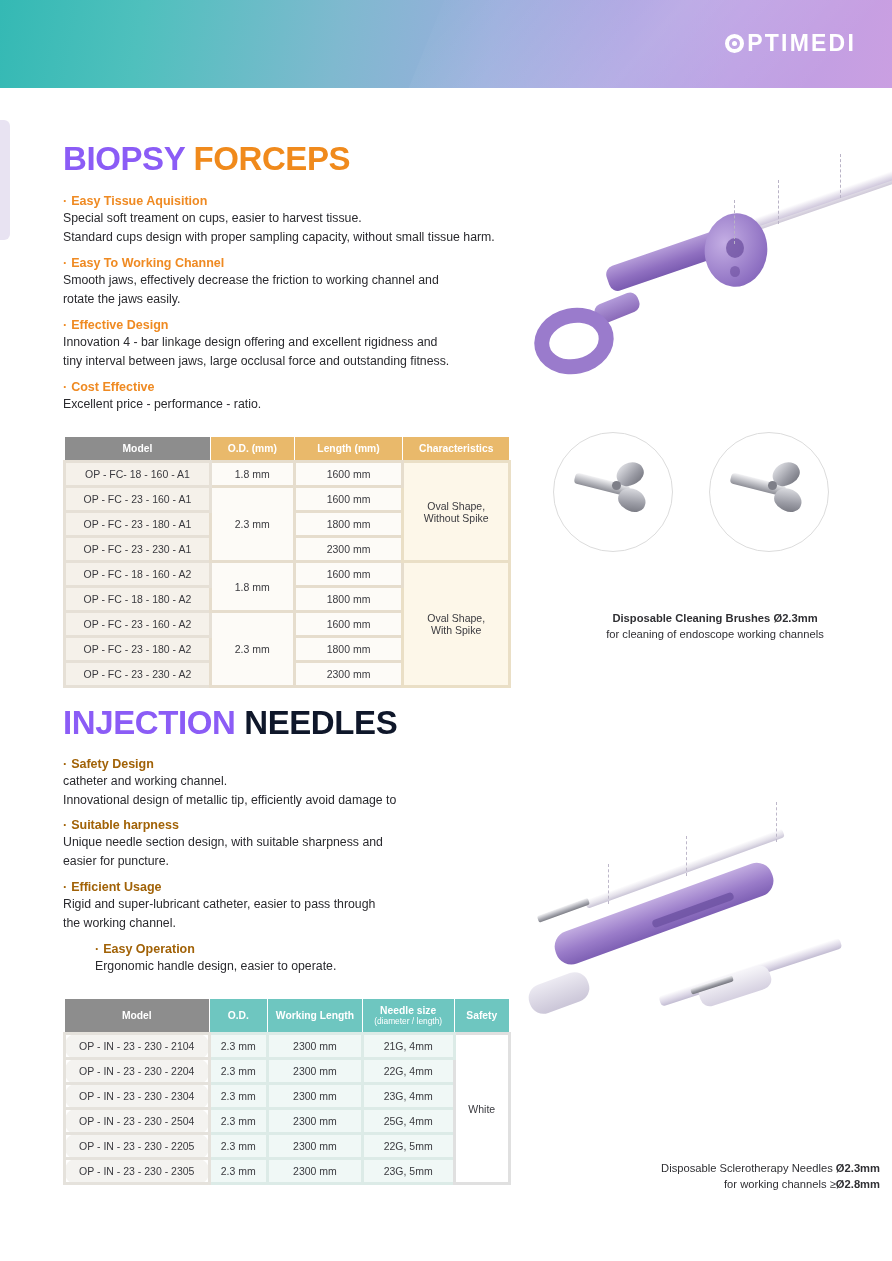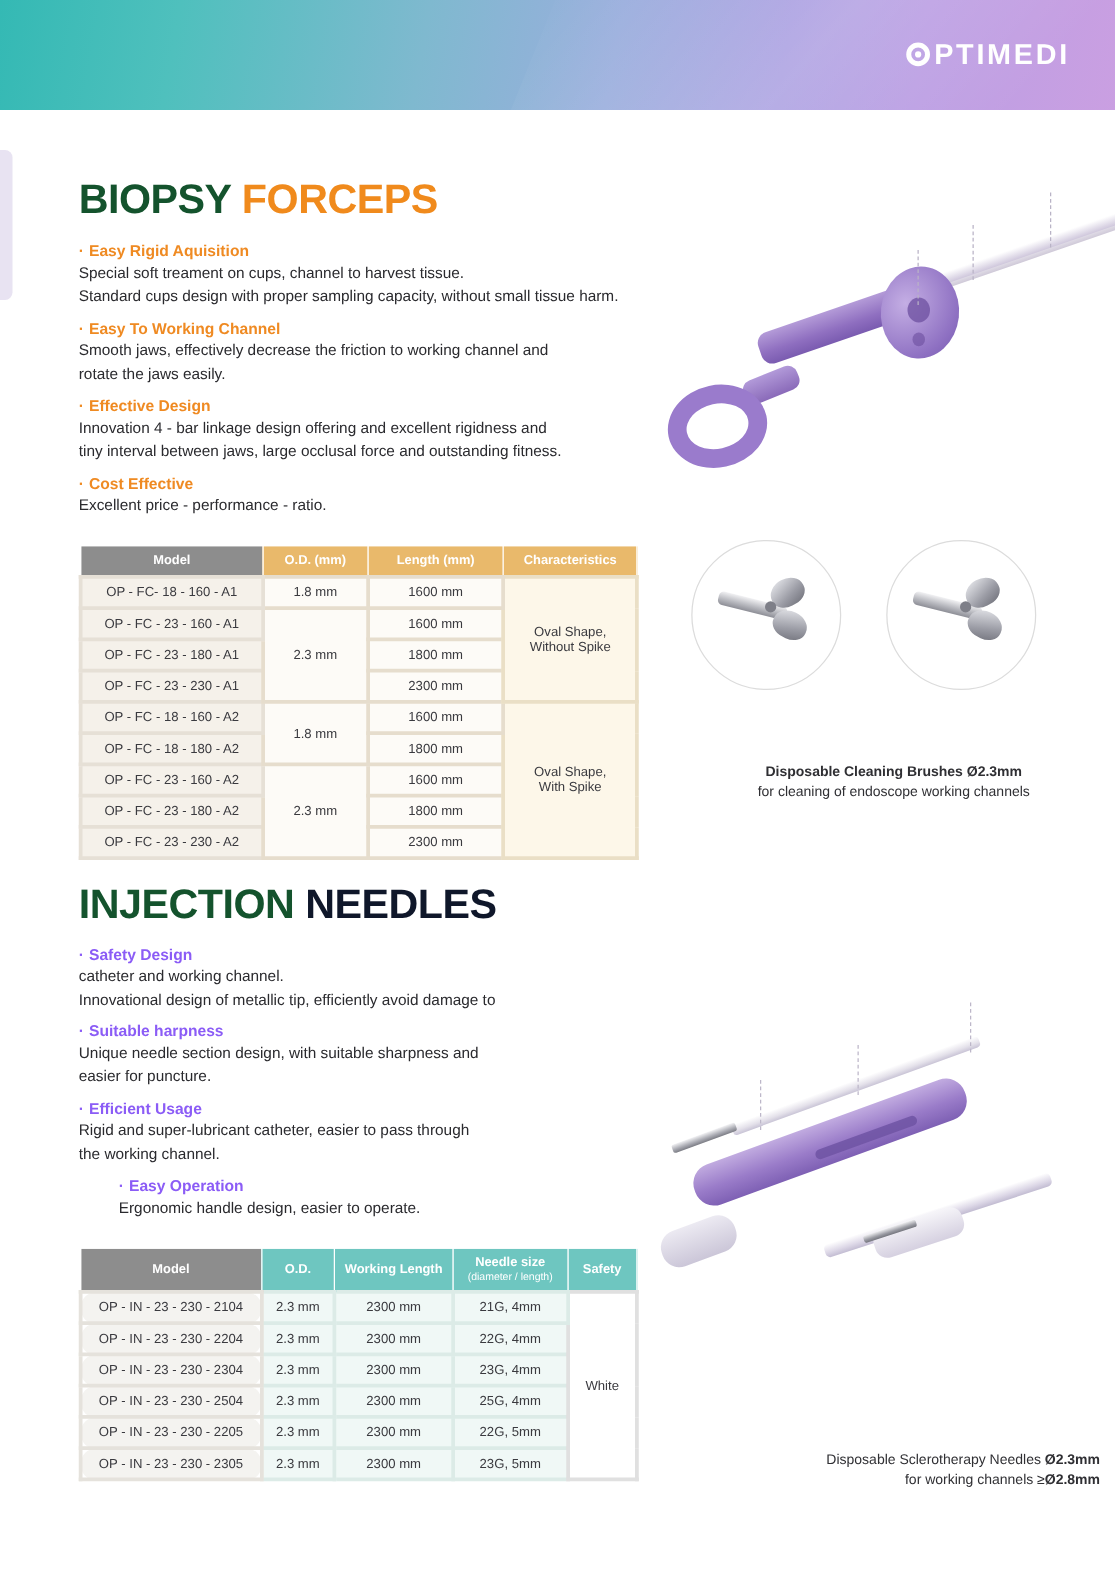--- a/index.html
+++ b/index.html
@@ -76,21 +76,21 @@
   }
 
   
   .sec-title {
     position: absolute;
     font-size: 33px;
     font-weight: bold;
     letter-spacing: -0.4px;
     white-space: nowrap;
   }
-  .sec-title .w1 { color: #14532d; }
+  .sec-title .w1 { color: #8b5cf6; }
   .sec-title .w2-orange { color: #f08a1c; }
   .sec-title .w2-teal { color: #0f172a; }
 
   
   .feature {
     position: absolute;
     width: 490px;
   }
   .feature .f-head {
     font-size: 12.5px;
@@ -98,21 +98,21 @@
     line-height: 16px;
   }
   .f-head .dot { margin-right: 4px; }
   .feature .f-body {
     font-size: 12.3px;
     line-height: 17.5px;
     color: #2a2a2e;
     margin-top: 1px;
   }
   .orange-head { color: #ef8a22; }
-  .teal-head { color: #8b5cf6; }
+  .teal-head { color: #a16207; }
 
   
   table.spec {
     position: absolute;
     border-collapse: collapse;
     font-size: 10.5px;
     color: #3a3a3f;
   }
   table.spec th {
     font-weight: bold;
@@ -364,22 +364,22 @@
 </div>
 
 <div class="page-bg"></div>
 <div class="left-edge-deco"></div>
 
 <div class="sec-title" style="left:63px; top:140px;">
   <span class="w1">BIOPSY </span><span class="w2-orange">FORCEPS</span>
 </div>
 
 <div class="feature" style="left:63px; top:193px;">
-  <div class="f-head orange-head"><span class="dot">·</span><span>Easy Rigid Aquisition</span></div>
-  <div class="f-body">Special soft treament on cups, channel to harvest tissue.</div>
+  <div class="f-head orange-head"><span class="dot">·</span><span>Easy Tissue Aquisition</span></div>
+  <div class="f-body">Special soft treament on cups, easier to harvest tissue.</div>
   <div class="f-body">Standard cups design with proper sampling capacity, without small tissue harm.</div>
 </div>
 
 <div class="feature" style="left:63px; top:255px;">
   <div class="f-head orange-head"><span class="dot">·</span><span>Easy To Working Channel</span></div>
   <div class="f-body">Smooth jaws, effectively decrease the friction to working channel and</div>
   <div class="f-body">rotate the jaws easily.</div>
 </div>
 
 <div class="feature" style="left:63px; top:317px;">

